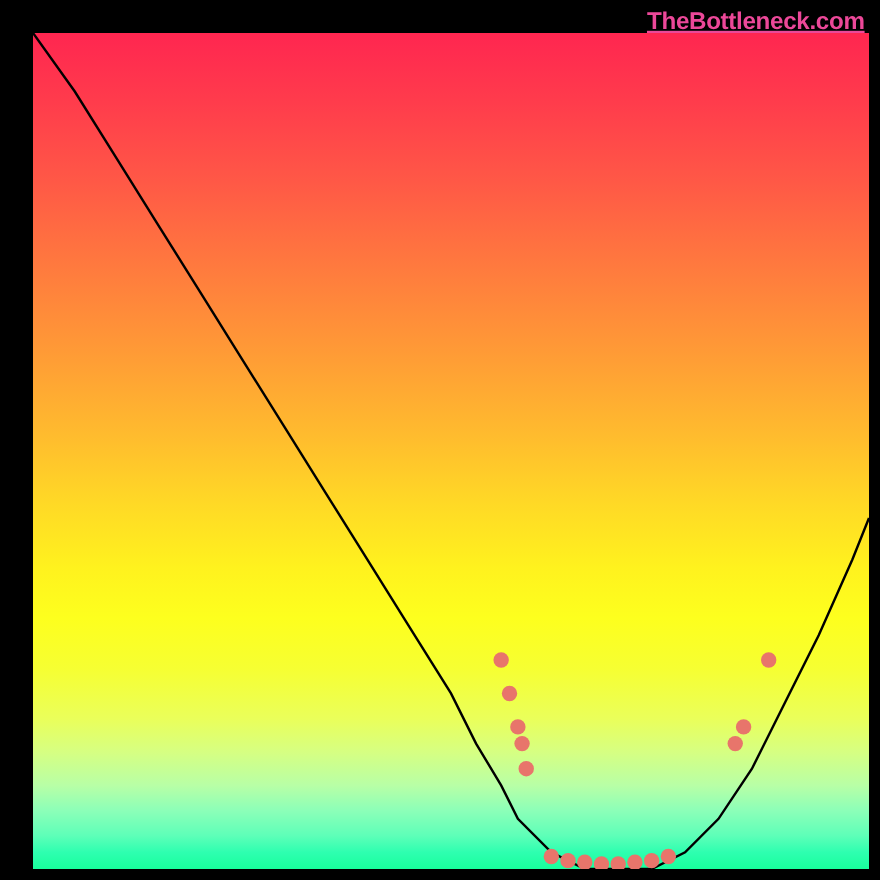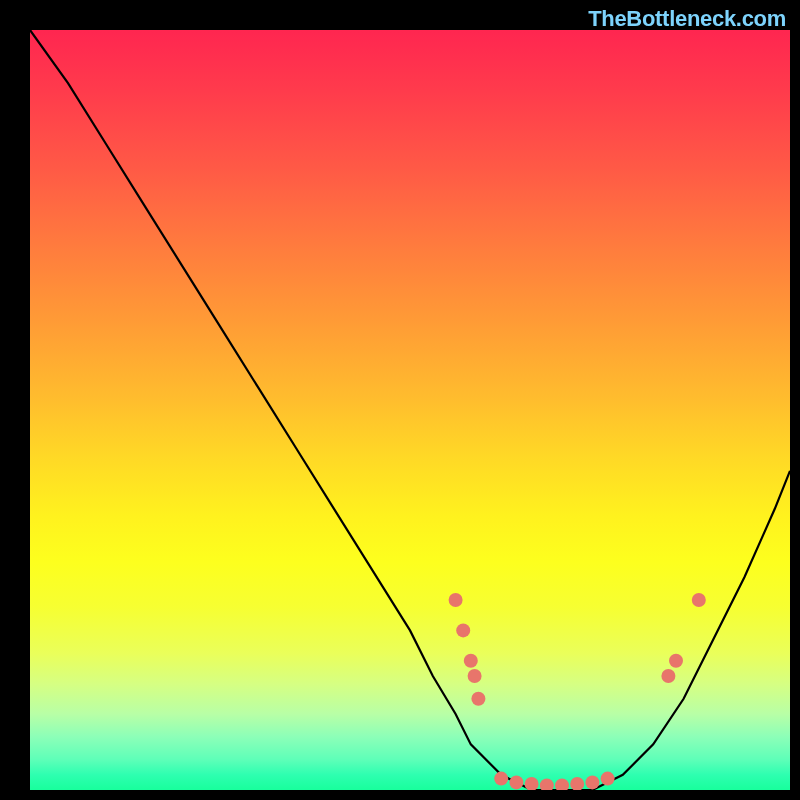--- a/index.html
+++ b/index.html
@@ -8,25 +8,26 @@
     background: #000;
     width: 800px;
     height: 800px;
     position: relative;
     font-family: Arial, Helvetica, sans-serif;
   }
   .attribution {
     position: absolute;
     top: 6px;
     right: 14px;
-    color: #7dd3fc;
+    color: #ec4899;
     font-size: 22px;
     font-weight: 600;
     letter-spacing: -0.3px;
     z-index: 5;
+    text-decoration: underline;
   }
   .plot-area {
     position: absolute;
     left: 30px;
     top: 30px;
     width: 760px;
     height: 760px;
     overflow: hidden;
   }
   .gradient-bg {

